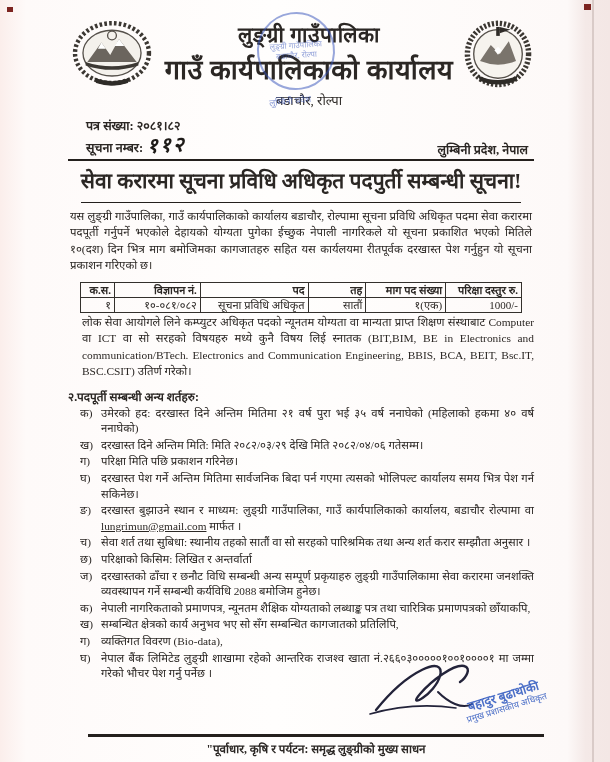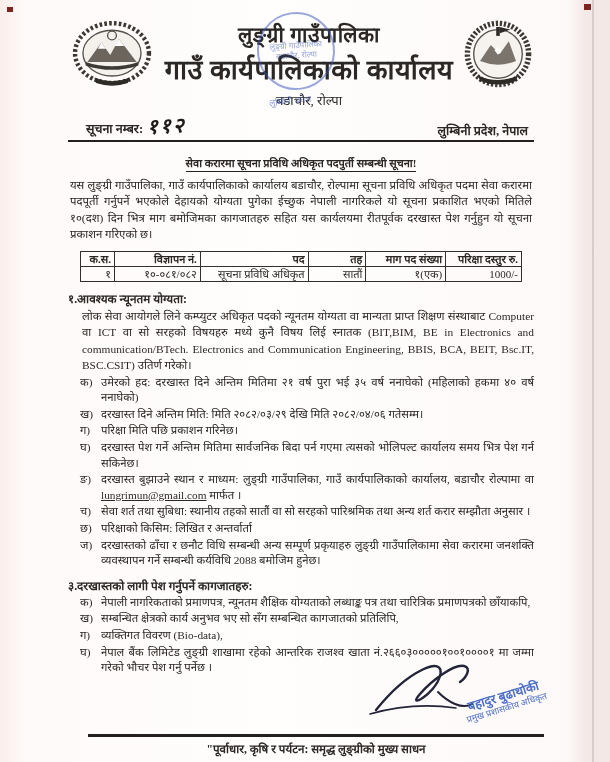--- a/index.html
+++ b/index.html
@@ -36,21 +36,21 @@
   
   .meta { display:flex; justify-content:space-between; align-items:flex-end; margin-top:8px; padding:0 6px 0 18px; }
   .meta-left .m-line { font-size:12.5px; font-weight:bold; line-height:19px; }
   .notice-line { display:flex; align-items:baseline; gap:4px; }
   .hand-number { font-size:21px; font-weight:bold; font-style:italic; transform:rotate(-3deg); letter-spacing:2px; color:#1e1b18; }
   .province { font-size:12.5px; font-weight:bold; }
   .rule { height:2.2px; background:#24201d; margin-top:1px; }
 
   
   .title-wrap { text-align:center; margin-top:5px; }
-  .doc-title { display:inline-block; font-size:11px; font-weight:bold; border-bottom:1.6px solid #24201d; padding-bottom:1px;margin-top:8px; }
+  .doc-title { display:inline-block; font-size:21px; font-weight:bold; border-bottom:1.6px solid #24201d; padding-bottom:8px; }
   .published { text-align:center; font-size:11.5px; font-weight:bold; margin-top:4px; }
 
   .intro { margin-top:5px; font-size:11.4px; line-height:16.2px; text-align:justify; padding:0 2px; }
 
   
   table.vac { border-collapse:collapse; margin:9px auto 0 auto; width:442px; font-size:11px; }
   table.vac th, table.vac td { border:1.3px solid #33302c; text-align:right; padding:0 3px; line-height:14px; }
   table.vac th { font-weight:bold; }
 
   
@@ -120,20 +120,21 @@
           <path d="M36 38 L40 34 L44 38 L40 43 Z" fill="#ffffff"></path>
           <rect x="38" y="12" width="4" height="10" fill="#2e2b27"></rect>
           <path d="M42 12 L54 15 L42 19 Z" fill="#2e2b27"></path>
           <path d="M18 66 Q40 76 62 66 L60 72 Q40 80 20 72 Z" fill="#2e2b27"></path>
         </svg>
       </div>
     </div>
 
     <div class="meta">
       <div class="meta-left">
+        <div class="m-line">पत्र संख्या: २०८१।८२</div>
         <div class="m-line notice-line">
           <span>सूचना नम्बर:</span>
           <span class="hand-number">११२</span>
         </div>
       </div>
       <div class="province">लुम्बिनी प्रदेश, नेपाल</div>
     </div>
     <div class="rule"></div>
 
     <div class="title-wrap">
@@ -158,23 +159,23 @@
           <td>१</td>
           <td>१०-०८१/०८२</td>
           <td>सूचना प्रविधि अधिकृत</td>
           <td>सातौं</td>
           <td>१(एक)</td>
           <td>1000/-</td>
         </tr>
       </tbody>
     </table>
 
-    <div class="sec-h">१.आवश्यक न्यूनतम योग्यता:</div>
     <div class="sec-p">लोक सेवा आयोगले लिने कम्प्युटर अधिकृत पदको न्यूनतम योग्यता वा मान्यता प्राप्त शिक्षण संस्थाबाट Computer वा ICT वा सो सरहको विषयहरु मध्ये कुनै विषय लिई स्नातक (BIT,BIM, BE in Electronics and communication/BTech. Electronics and Communication Engineering, BBIS, BCA, BEIT, Bsc.IT, BSC.CSIT) उतिर्ण गरेको।</div>
 
+    <div class="sec-h">२.पदपूर्ती सम्बन्धी अन्य शर्तहरु:</div>
     <div class="itm">
       <span class="lbl">क)</span>
       <span class="txt">उमेरको हद: दरखास्त दिने अन्तिम मितिमा २१ वर्ष पुरा भई ३५ वर्ष ननाघेको (महिलाको हकमा ४० वर्ष ननाघेको)</span>
     </div>
     <div class="itm">
       <span class="lbl">ख)</span>
       <span class="txt">दरखास्त दिने अन्तिम मिति: मिति २०८२/०३/२९ देखि मिति २०८२/०४/०६ गतेसम्म।</span>
     </div>
     <div class="itm">
       <span class="lbl">ग)</span>
@@ -194,21 +195,20 @@
     </div>
     <div class="itm">
       <span class="lbl">छ)</span>
       <span class="txt">परिक्षाको किसिम: लिखित र अन्तर्वार्ता</span>
     </div>
     <div class="itm">
       <span class="lbl">ज)</span>
       <span class="txt">दरखास्तको ढाँचा र छनौट विधि सम्बन्धी अन्य सम्पूर्ण प्रकृयाहरु लुङ्ग्री गाउँपालिकामा सेवा करारमा जनशक्ति व्यवस्थापन गर्ने सम्बन्धी कर्यविधि 2088 बमोजिम हुनेछ।</span>
     </div>
 
-    <div class="sec-h">३.दरखास्तको लागी पेश गर्नुपर्ने कागजातहरु:</div>
     <div class="itm">
       <span class="lbl">क)</span>
       <span class="txt">नेपाली नागरिकताको प्रमाणपत्र, न्यूनतम शैक्षिक योग्यताको लब्धाङ्क पत्र तथा चारित्रिक प्रमाणपत्रको छाँयाकपि,</span>
     </div>
     <div class="itm">
       <span class="lbl">ख)</span>
       <span class="txt">सम्बन्धित क्षेत्रको कार्य अनुभव भए सो सँग सम्बन्धित कागजातको प्रतिलिपि,</span>
     </div>
     <div class="itm">
       <span class="lbl">ग)</span>

